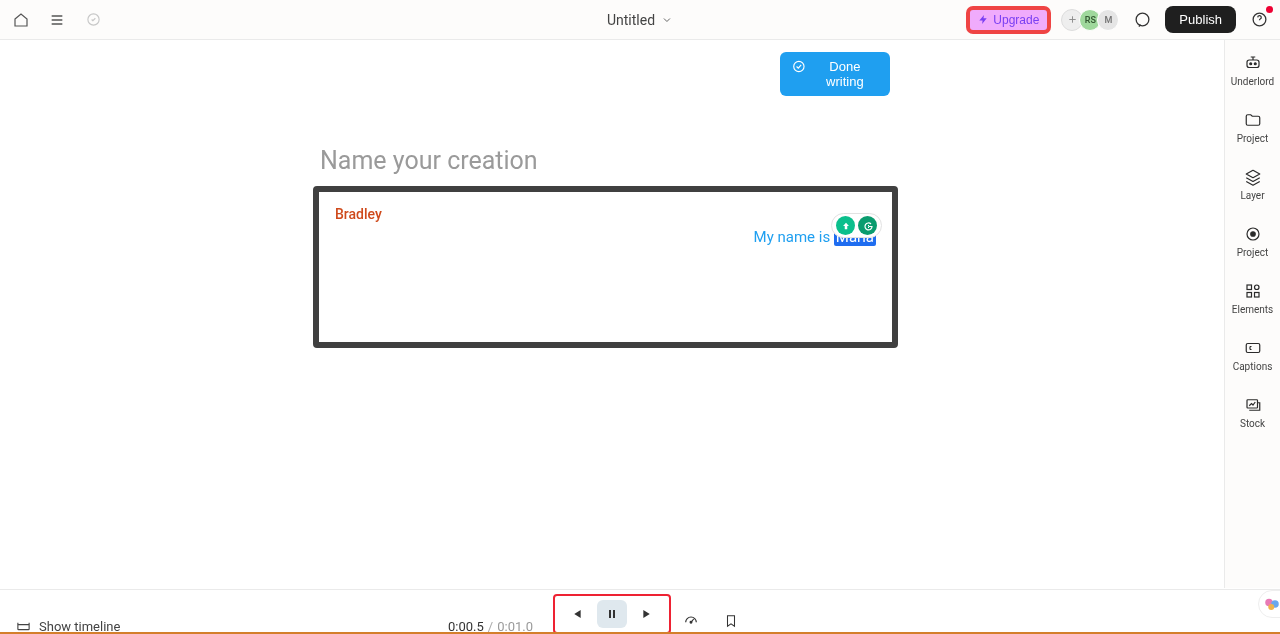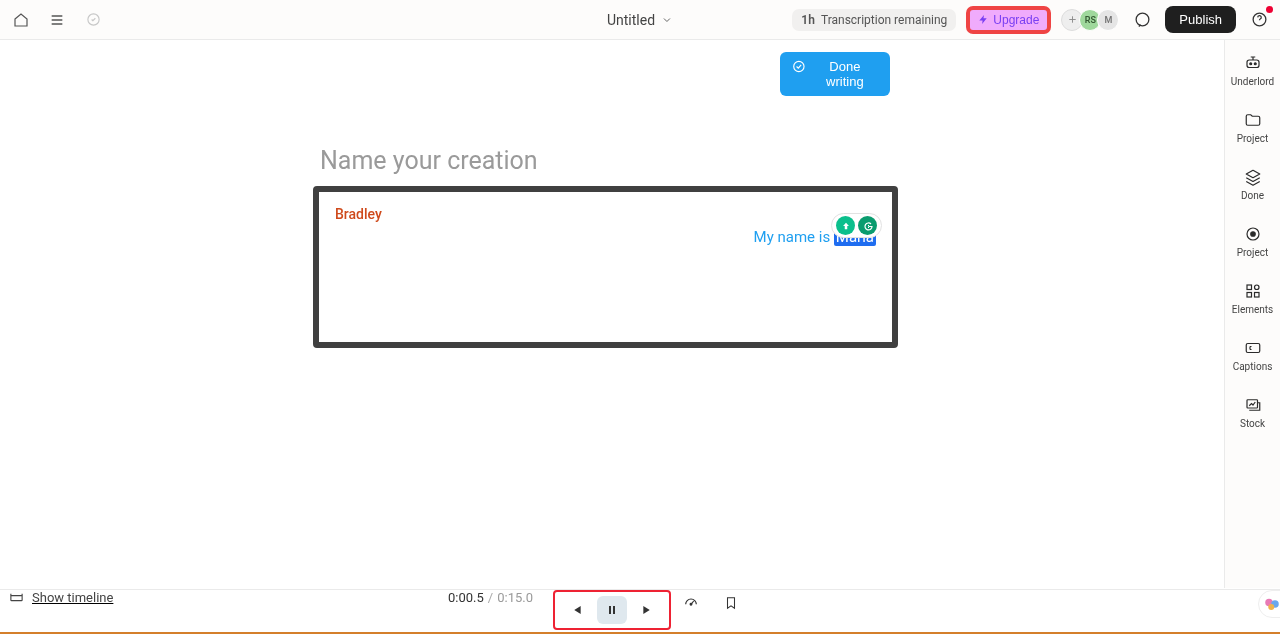--- a/index.html
+++ b/index.html
@@ -42,21 +42,21 @@
   .speaker { color:#cf4a1c; font-size:14px; font-weight:500; margin-bottom:6px; }
   .trans-line { font-size:15px; color:#1f9ff0;text-align:right; }
   .trans-line .hlt { background:#1f6df0; color:#fff; border-radius:2px; padding:0 2px; }
   
   .grammarly { position:absolute; right:10px; bottom:104px; display:flex; align-items:center; gap:3px; background:#fff; border:1px solid #e2e2e2; border-radius:14px; padding:2px 4px; }
   .g-badge { width:19px; height:19px; border-radius:50%; display:flex; align-items:center; justify-content:center; }
   .g-badge.a { background:#0bbf8c; }
   .g-badge.b { background:#0a9c6f; }
 
   
-  .bottombar { position:absolute; left:0; right:0; bottom:0; height:45px; border-top:1px solid #eaeaea; background:#fff; display:flex; align-items:flex-start; padding:0 9px;text-decoration:underline; }
+  .bottombar { position:absolute; left:0; right:0; bottom:0; height:45px; border-top:1px solid #eaeaea; background:#fff; display:flex; align-items:flex-end; padding:0 16px;text-decoration:underline; }
   .show-timeline { display:flex; align-items:center; gap:8px; font-size:13px; color:#444; cursor:pointer; }
   .time-display { position:absolute; left:448px; font-size:13px; color:#333; display:flex; gap:4px; }
   .time-display .sep { color:#aaa; }
   .time-display .total { color:#9a9a9a; }
   
   .play-controls { position:absolute; left:553px; display:flex; align-items:center; gap:6px; border:2px solid #e23; border-radius:4px; padding:4px 6px; }
   .pc-btn { width:30px; height:28px; border:none; background:transparent; border-radius:6px; display:flex; align-items:center; justify-content:center; cursor:pointer; color:#333; }
   .pc-btn.center { background:#dfe8ee; }
   
   .post-controls { position:absolute; left:678px; display:flex; gap:14px; }
@@ -89,24 +89,20 @@
   </div>
 
   <div class="tb-center">
     <span>Untitled</span>
     <svg width="12" height="12" viewBox="0 0 24 24" fill="none" stroke="#666" stroke-width="2">
         <path d="m6 9 6 6 6-6"></path>
       </svg>
   </div>
 
   <div class="tb-right">
-    <div class="transcription-pill">
-      <span style="font-weight:600">1h</span>
-      <span>Transcription remaining</span>
-    </div>
     <button class="upgrade-btn">
       <svg width="11" height="11" viewBox="0 0 24 24" fill="#7a3ff2">
           <path d="M13 2 3 14h7l-1 8 10-13h-7z"></path>
         </svg>
       <span>Upgrade</span>
     </button>
     <div class="avatar-group">
       <div class="add-avatar">
         <svg width="11" height="11" viewBox="0 0 24 24" fill="none" stroke="#888" stroke-width="2">
             <path d="M12 5v14M5 12h14"></path>
@@ -149,21 +145,21 @@
   <div class="rail-item">
     <svg width="18" height="18" viewBox="0 0 24 24" fill="none" stroke="currentColor" stroke-width="1.6">
         <path d="M3 7a2 2 0 0 1 2-2h4l2 2h8a2 2 0 0 1 2 2v8a2 2 0 0 1-2 2H5a2 2 0 0 1-2-2z"></path>
       </svg>
     <span class="lbl">Project</span>
   </div>
   <div class="rail-item">
     <svg width="18" height="18" viewBox="0 0 24 24" fill="none" stroke="currentColor" stroke-width="1.6">
         <path d="m12 3 9 5-9 5-9-5zM3 13l9 5 9-5M3 18l9 5 9-5" stroke-linejoin="round"></path>
       </svg>
-    <span class="lbl">Done</span>
+    <span class="lbl">Layer</span>
   </div>
   <div class="rail-item">
     <svg width="18" height="18" viewBox="0 0 24 24" fill="none" stroke="currentColor" stroke-width="1.6">
         <circle cx="12" cy="12" r="8"></circle>
         <circle cx="12" cy="12" r="3" fill="currentColor"></circle>
       </svg>
     <span class="lbl">Project</span>
   </div>
   <div class="rail-item">
     <svg width="18" height="18" viewBox="0 0 24 24" fill="none" stroke="currentColor" stroke-width="1.6">
@@ -229,21 +225,21 @@
     <svg width="15" height="15" viewBox="0 0 24 24" fill="none" stroke="#444" stroke-width="1.8">
         <rect x="3" y="9" width="18" height="8" rx="1"></rect>
         <path d="M3 9V6M21 9V6"></path>
       </svg>
     <span>Show timeline</span>
   </div>
 
   <div class="time-display">
     <span>0:00.5</span>
     <span class="sep">/</span>
-    <span class="total">0:15.0</span>
+    <span class="total">0:01.0</span>
   </div>
 
   <div class="play-controls">
     <button class="pc-btn">
       <svg width="14" height="14" viewBox="0 0 24 24" fill="#333">
           <path d="M6 5v14M20 5v14L9 12z"></path>
         </svg>
     </button>
     <button class="pc-btn center">
       <svg width="12" height="12" viewBox="0 0 24 24" fill="#333">

